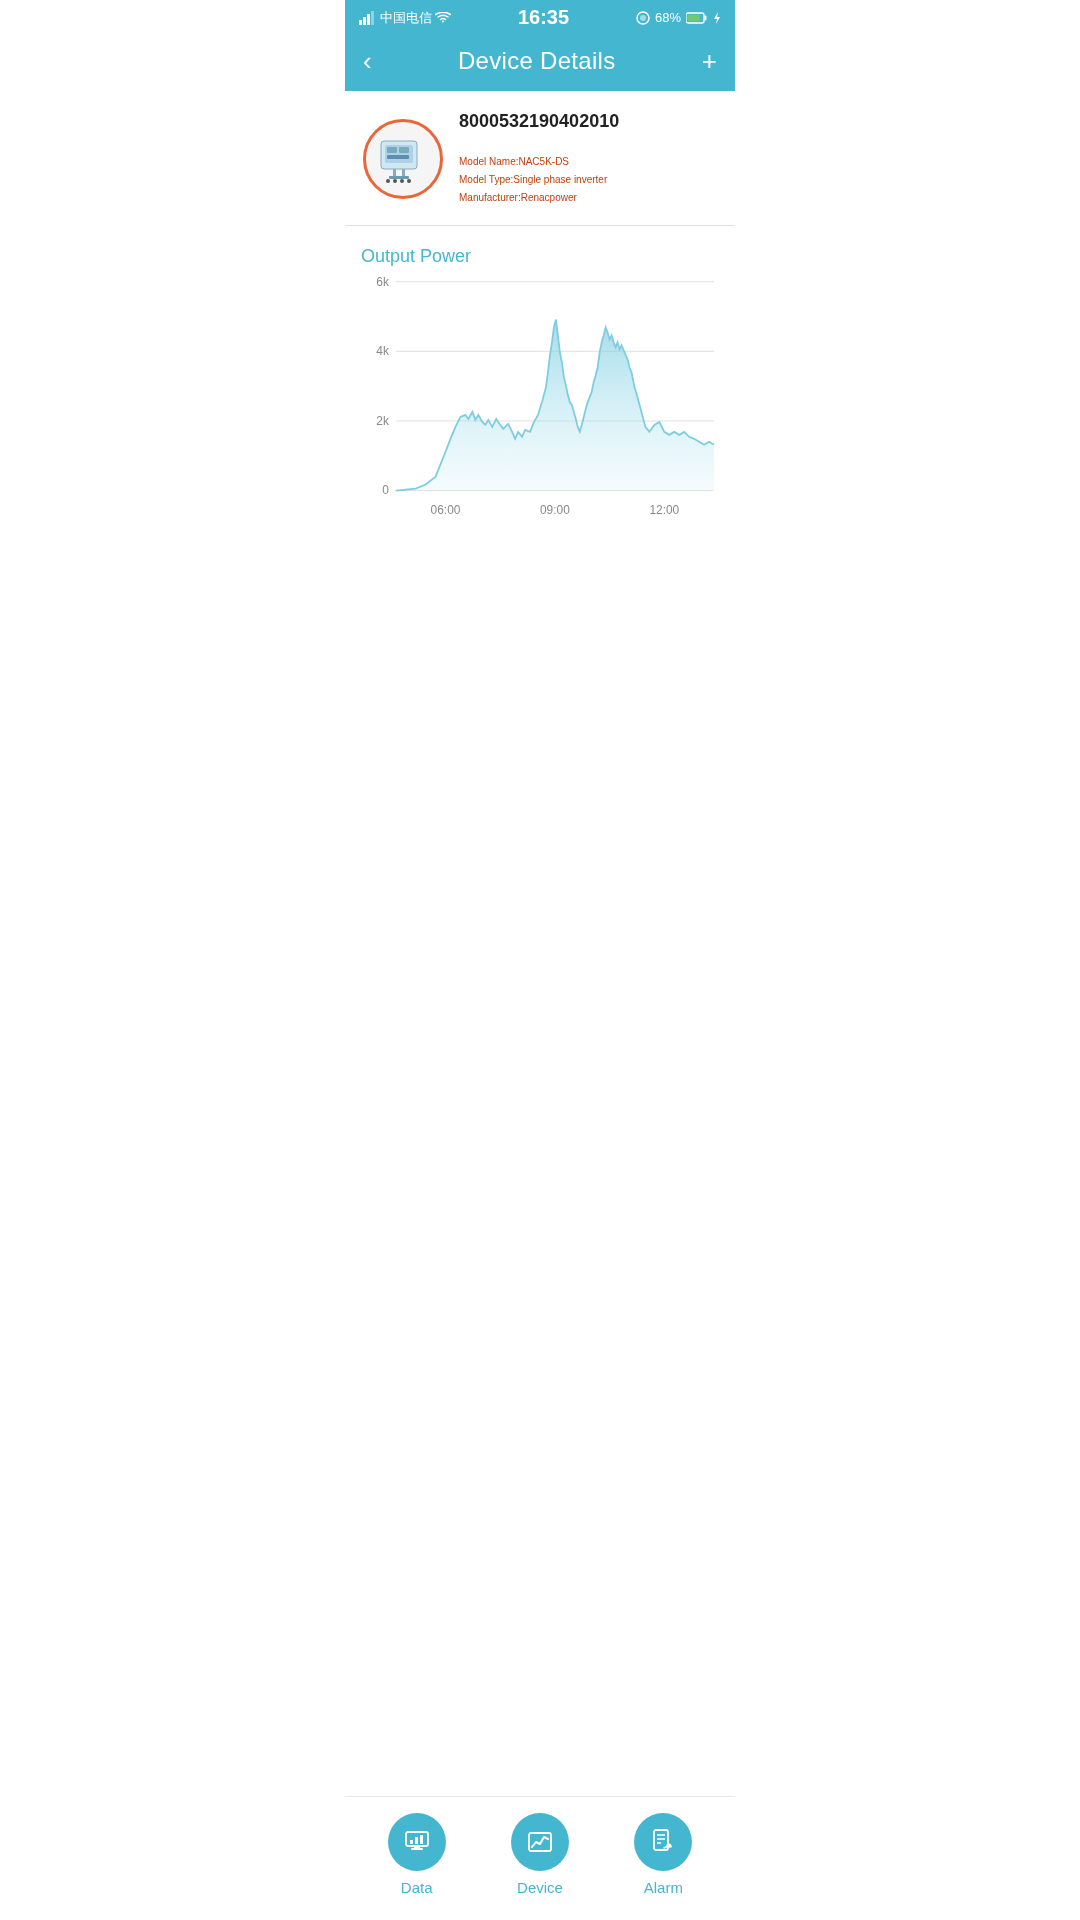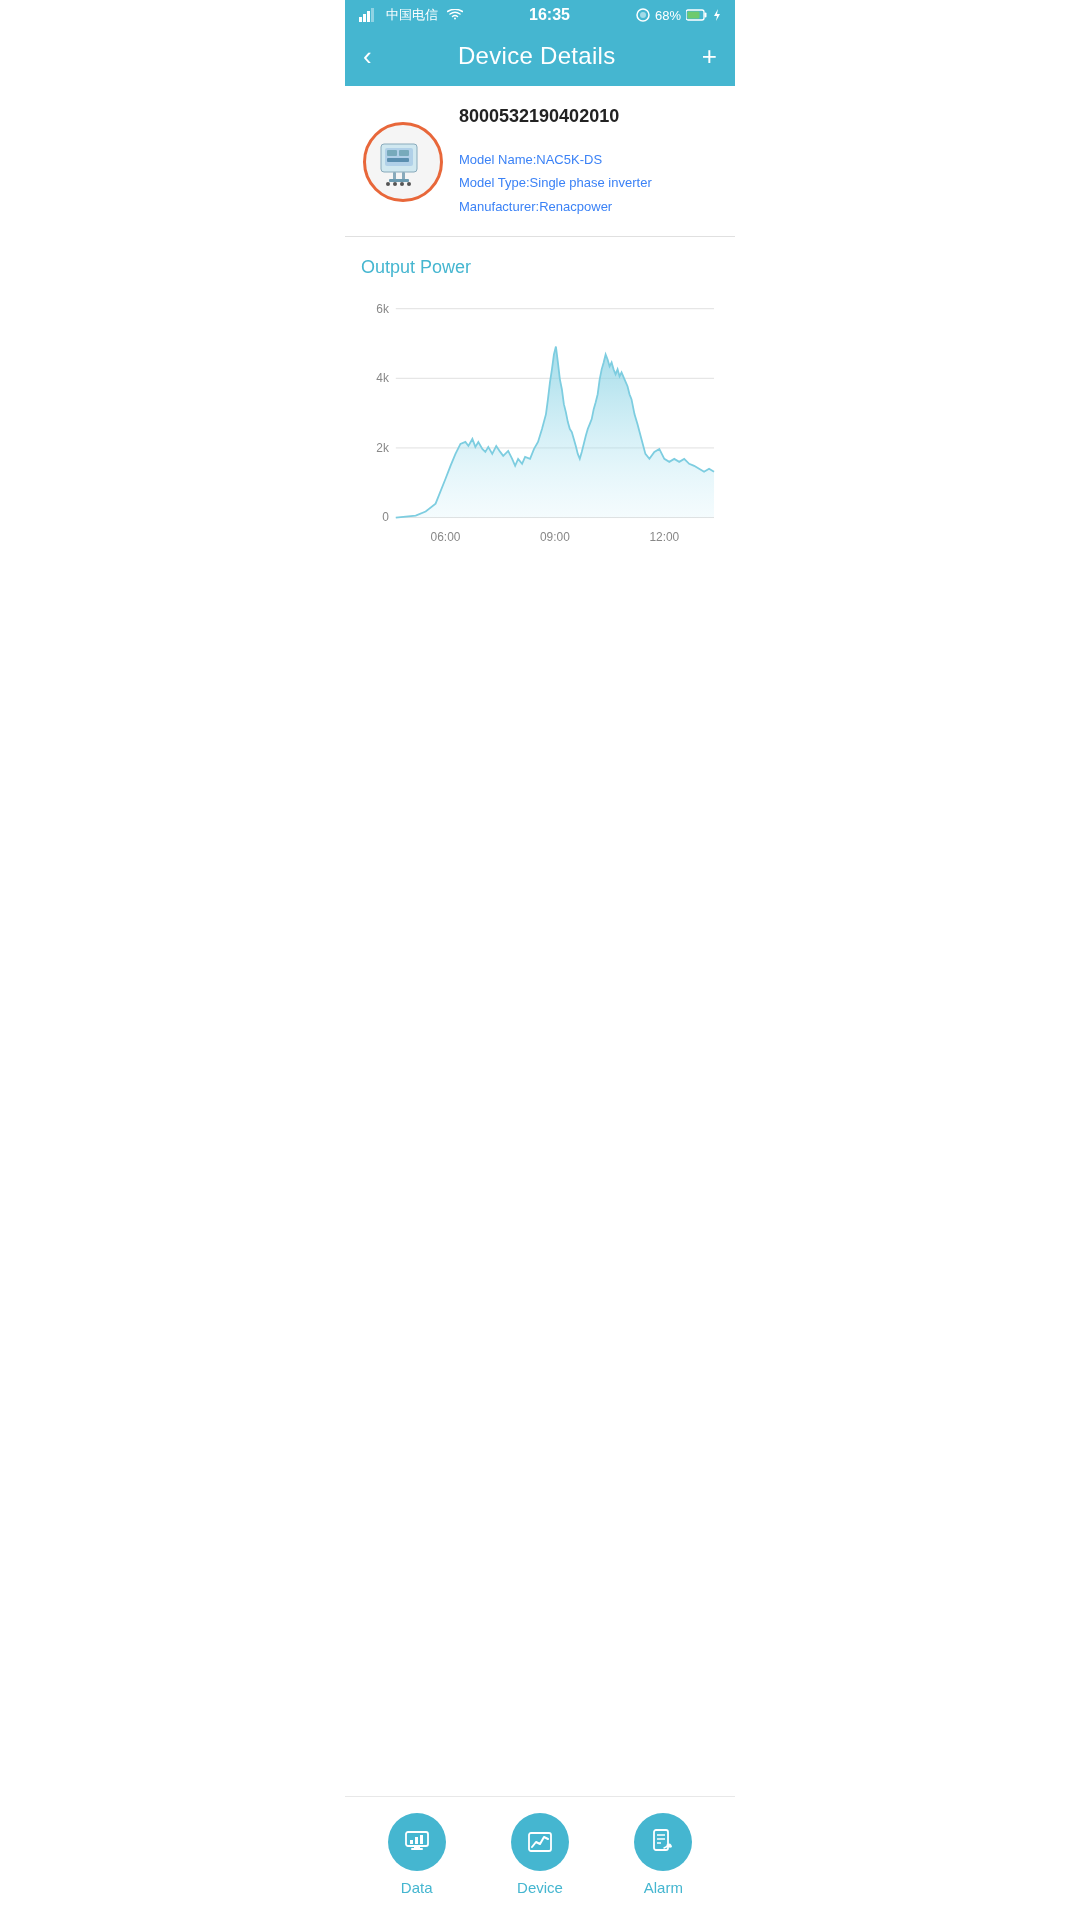--- a/index.html
+++ b/index.html
@@ -19,22 +19,22 @@
     .status-bar {
       background: #45b6d0;
       color: #fff;
       display: flex;
       align-items: center;
       justify-content: space-between;
       padding: 6px 14px;
       font-size: 13px;
       font-weight: 500;
     }
-    .status-left { display: flex; align-items: center; gap: 9px; }
-    .status-center { font-size: 16px; font-weight: 600; }
+    .status-left { display: flex; align-items: center; gap: 3px; }
+    .status-center { font-size: 20px; font-weight: 600; }
     .status-right { display: flex; align-items: center; gap: 5px; }
 
     
     .header {
       background: #45b6d0;
       color: #fff;
       display: flex;
       align-items: center;
       justify-content: space-between;
       padding: 12px 18px 16px;
@@ -81,34 +81,33 @@
       justify-content: center;
     }
     .device-text {}
     .device-id {
       font-size: 18px;
       font-weight: 600;
       color: #222;
       margin-bottom: 21px;
     }
     .device-meta {
-      font-size: 13px;
-      color: #3b82f6;
+      font-size: 10px;
+      color: #c2410c;
       line-height: 1.8;
     }
 
     
     .chart-section {
       padding: 20px 16px 10px;
     }
     .chart-title {
       font-size: 18px;
       color: #45b6d0;
       font-weight: 500;
-      margin-bottom: 16px;
     }
     .chart-container {
       position: relative;
       width: 100%;
       height: 280px;
     }
     .chart-svg {
       width: 100%;
       height: 100%;
     }

